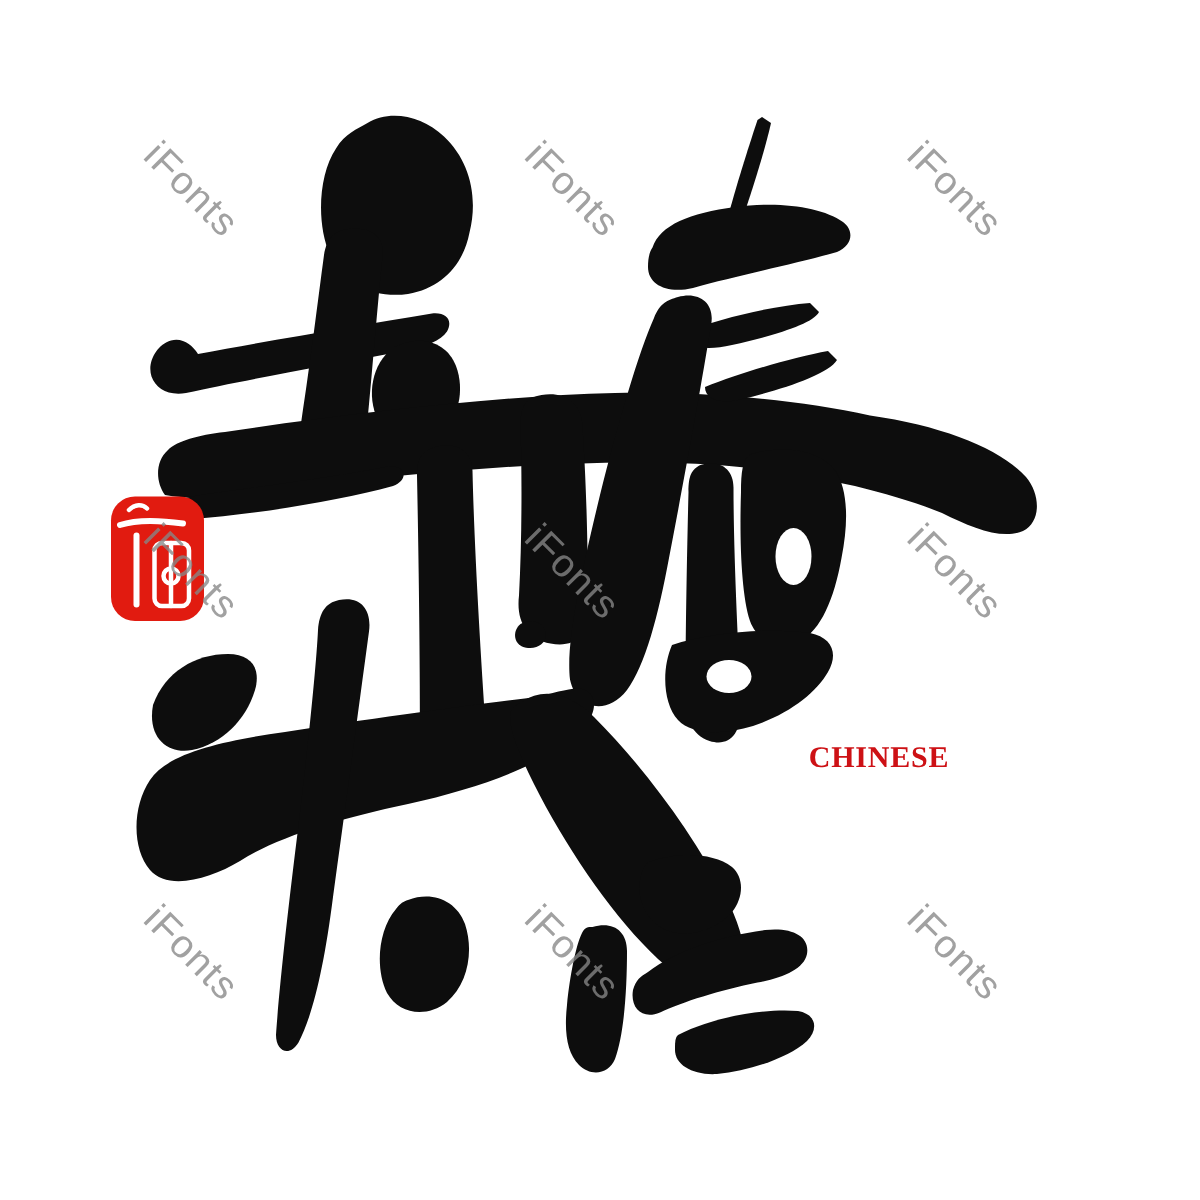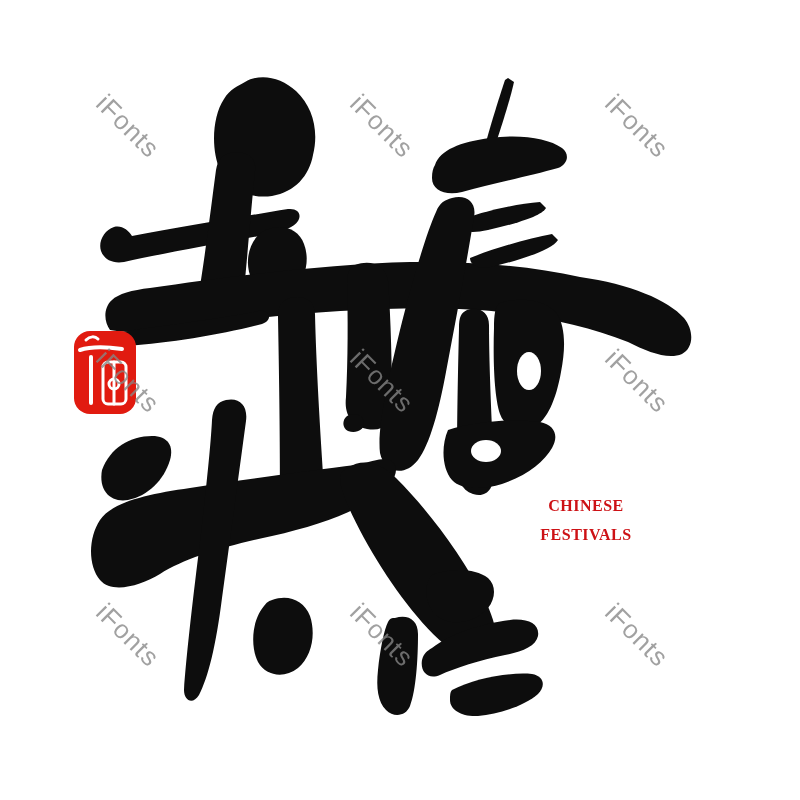--- a/index.html
+++ b/index.html
@@ -23,21 +23,21 @@
   .seal-body{fill:var(--seal-red);}
   .seal-line{stroke:#ffffff;fill:none;stroke-linecap:round;}
   .hole{fill:var(--bg);}
   
   .subtitle{
     position:absolute;
     left:495px; top:491px; width:182px;
     text-align:center;
     font-family:"Liberation Serif", serif;
     font-weight:bold;
-    font-size:16px;
+    font-size:20px;
     line-height:29px;
     letter-spacing:0.5px;
     color:var(--subtitle-red);
   }
   .subtitle span{display:block;}
   
   .wm{
     position:absolute;
     width:96px;height:30px;
     display:flex;align-items:center;justify-content:center;
@@ -113,21 +113,20 @@
       <path class="seal-line" stroke-width="3" d="M86,340 C90,336 95,336 98,339"></path>
       <path class="seal-line" stroke-width="4" d="M91,357 L91,403"></path>
       <rect class="seal-line" stroke-width="3" x="103" y="362" width="23" height="42" rx="5"></rect>
       <path class="seal-line" stroke-width="3" d="M114,362 L114,404"></path>
       <circle class="seal-line" stroke-width="3" cx="114" cy="384" r="5"></circle>
     </g>
   </svg>
 
   <div class="subtitle">
     <span>CHINESE</span>
-    <span>FESTIVALS</span>
   </div>
 
   <div class="wm wm-1">iFonts</div>
   <div class="wm wm-2">iFonts</div>
   <div class="wm wm-3">iFonts</div>
   <div class="wm wm-4">iFonts</div>
   <div class="wm wm-5">iFonts</div>
   <div class="wm wm-6">iFonts</div>
   <div class="wm wm-7">iFonts</div>
   <div class="wm wm-8">iFonts</div>

